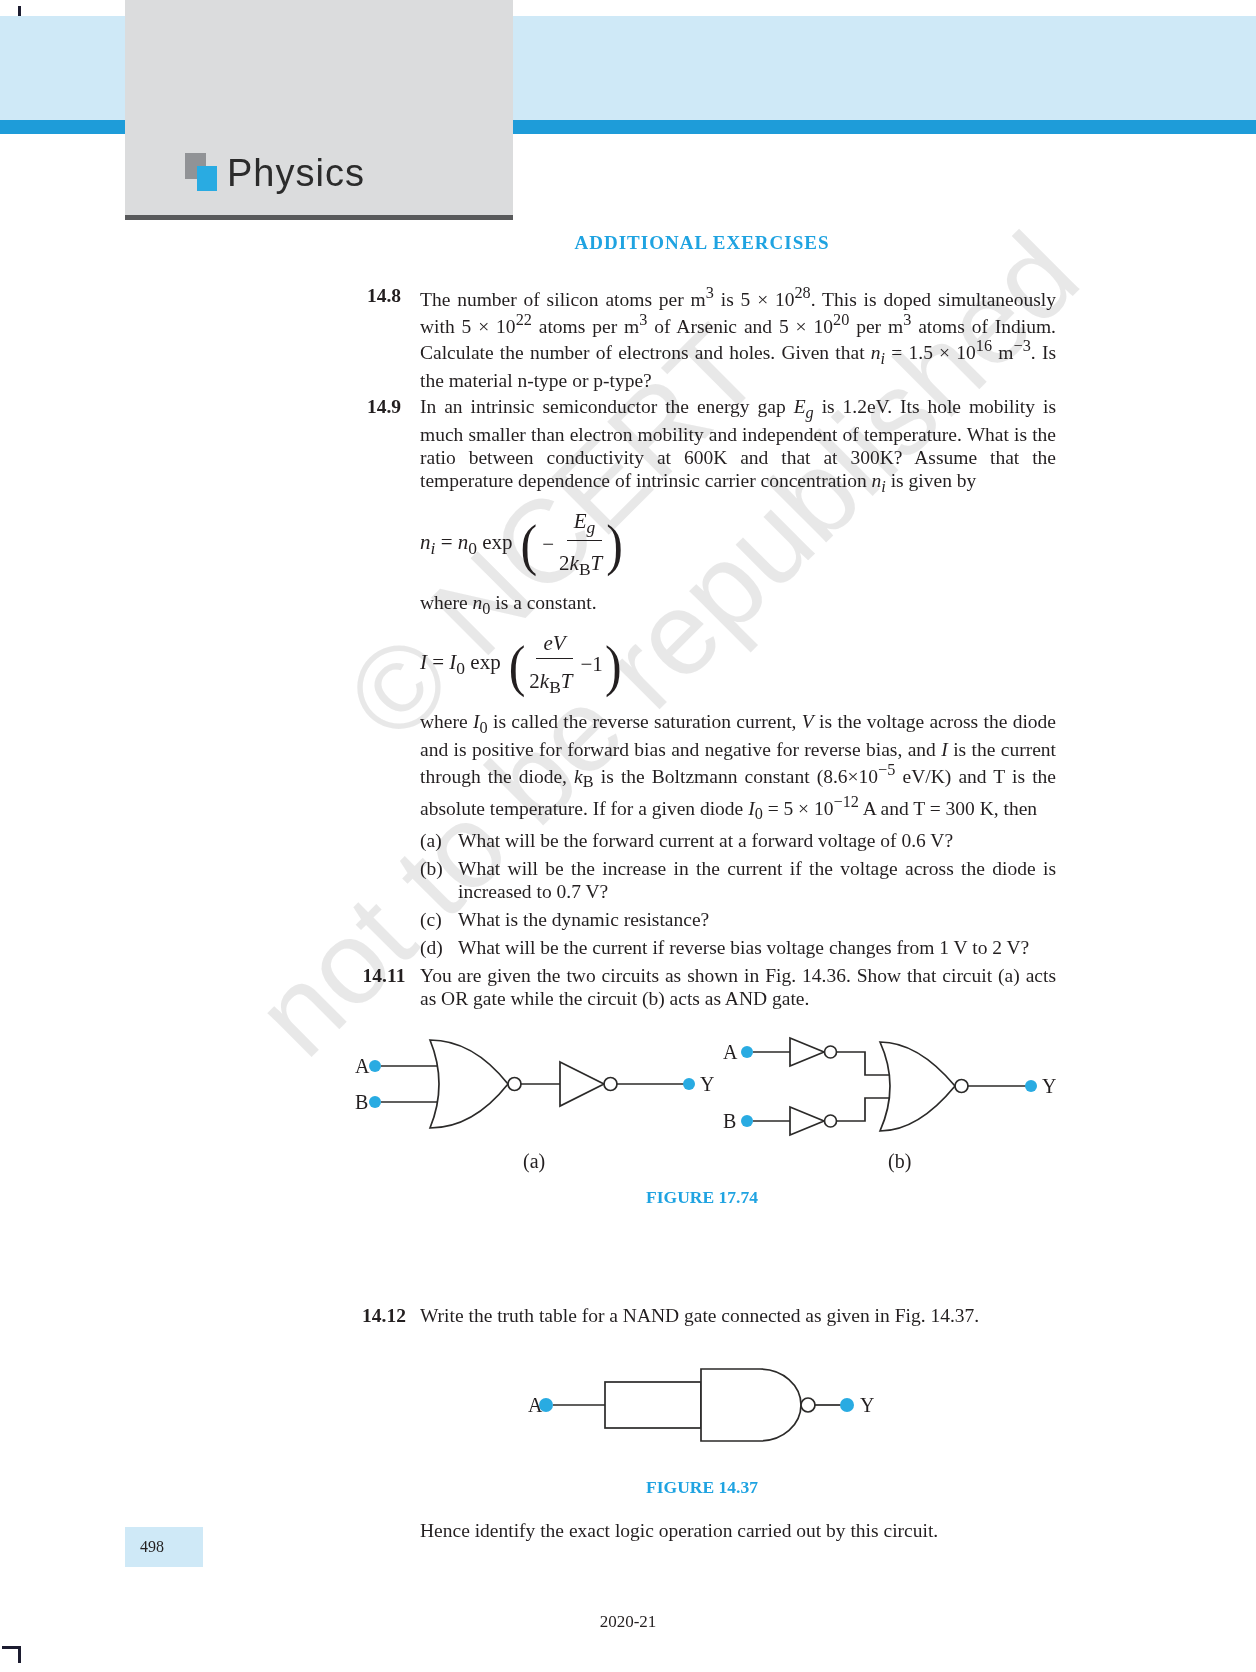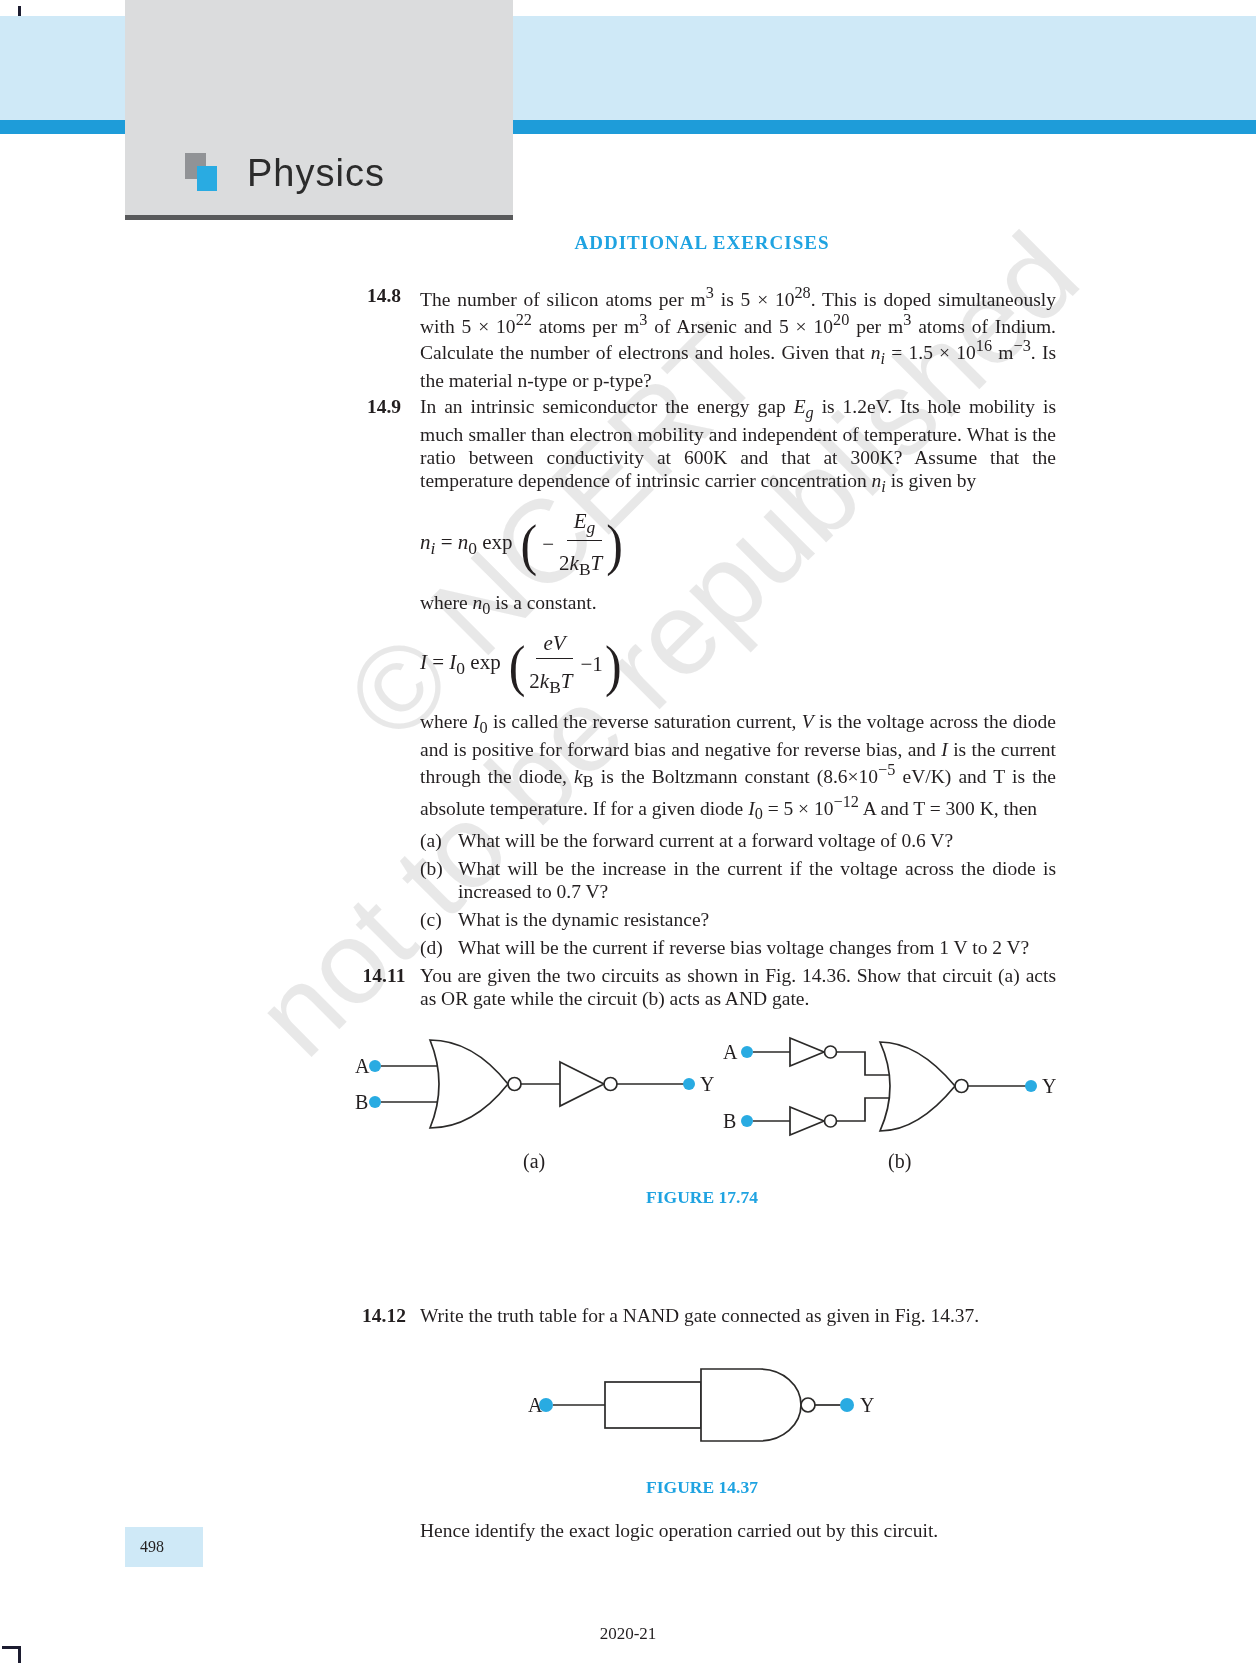--- a/index.html
+++ b/index.html
@@ -10,21 +10,21 @@
   .crop-tl{position:absolute;left:2px;top:6px;width:16px;height:14px;
            border-right:3px solid #1c1c30;border-bottom:3px solid #1c1c30;}
   .crop-bl{position:absolute;left:2px;top:1646px;width:16px;height:14px;
            border-right:3px solid #1c1c30;border-top:3px solid #1c1c30;}
 
   
   .band{position:absolute;left:0;top:16px;width:1256px;height:104px;background:#cfe9f7;}
   .stripe{position:absolute;left:0;top:120px;width:1256px;height:14px;background:#1e9cd9;}
   .graybox{position:absolute;left:125px;top:0;width:388px;height:220px;background:#dbdcdd;
            border-bottom:5px solid #58595b;box-sizing:border-box;}
-  .brand-wrap{position:absolute;left:60px;top:152px;display:flex;align-items:center;gap:24px;}
+  .brand-wrap{position:absolute;left:60px;top:152px;display:flex;align-items:center;gap:4px;}
   .brand-icon{position:relative;width:38px;height:42px;}
   .sq-gray{position:absolute;left:0;top:0;width:21px;height:26px;background:#919396;}
   .sq-blue{position:absolute;left:12px;top:13px;width:20px;height:25px;background:#29abe2;}
   .brand-label{font-family:"Liberation Sans",sans-serif;font-size:38px;color:#2b2b2b;letter-spacing:1px;}
 
   
   .watermark{position:absolute;left:60px;top:430px;width:1100px;transform:rotate(-45deg);
              transform-origin:50% 50%;text-align:center;color:#d7d7d7;opacity:0.55;
              font-family:"Liberation Sans",sans-serif;line-height:1.35;pointer-events:none;}
   .watermark .wl1{font-size:118px;}
@@ -68,21 +68,21 @@
   .fig-svg .bubble{fill:#ffffff;stroke:#2b2a29;stroke-width:1.7;}
   .fig-svg .dot{fill:#29abe2;stroke:none;}
   .fig-svg text{font-family:"Liberation Serif",serif;font-size:20px;fill:#231f20;}
 
   .closing{margin-top:22px;margin-left:72px;width:636px;}
   .gap-before-1412{height:96px;}
 
   
   .pagenum{position:absolute;left:125px;top:1527px;width:78px;height:40px;background:#cfe9f7;
            font-size:16px;display:flex;align-items:center;padding-left:15px;box-sizing:border-box;}
-  .year{position:absolute;left:0;top:1612px;width:1256px;text-align:center;font-size:17px;margin-top:12px;}
+  .year{position:absolute;left:0;top:1612px;width:1256px;text-align:center;font-size:17px;}
 </style>
 </head>
 <body>
 
 <div class="page">
 
   <div class="crop-tl"></div>
   <div class="crop-bl"></div>
 
   <div class="band"></div>

